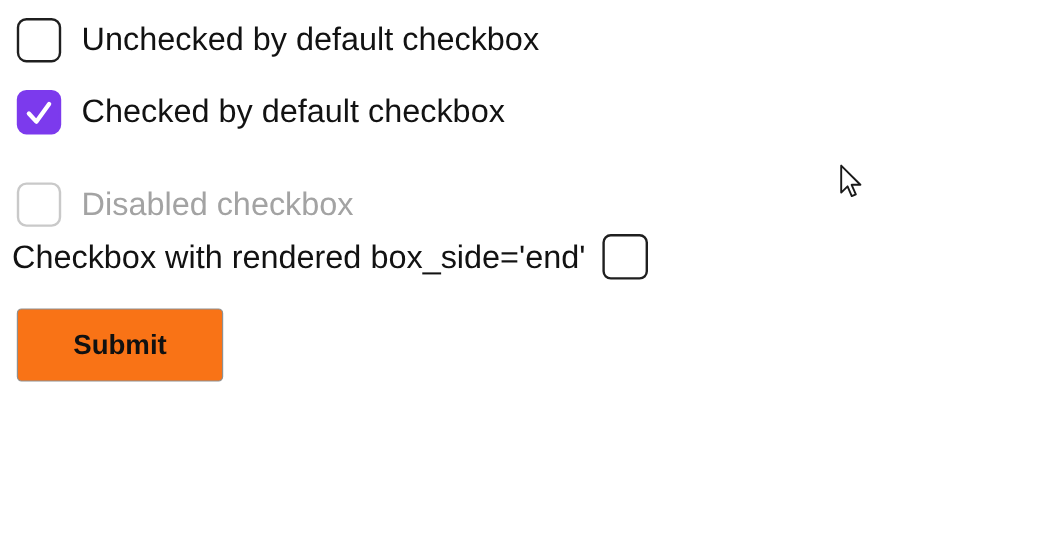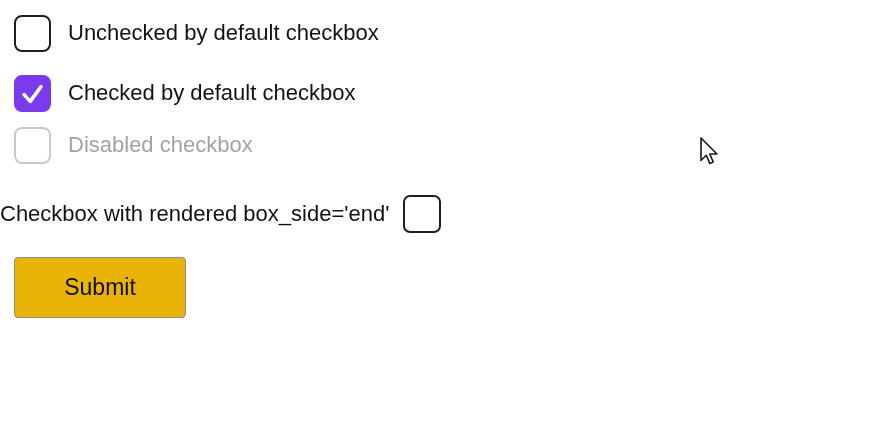--- a/index.html
+++ b/index.html
@@ -32,45 +32,45 @@
       justify-content: center;
     }
     .cb-box.checked {
       background: #7C3AED;
       border-color: #7C3AED;
     }
     .cb-box.disabled {
       border-color: #c9c9c9;
     }
     .cb-label {
-      font-size: 22px;
+      font-size: 27px;
       color: #121212;
       line-height: 1.2;
       white-space: nowrap;
     }
     .cb-label.disabled { color: #a3a3a3; }
 
     .row-1 { left: 14px; top: 15px; }
     .row-2 { left: 14px; top: 75px; text-align: right; }
-    .row-3 { left: 14px; top: 127px; cursor: default; }
-    .row-4 { left: 0; top: 195px; gap: 14px; align-items: center; }
+    .row-3 { left: 14px; top: 152px; cursor: default; }
+    .row-4 { left: 10px; top: 195px; gap: 14px; align-items: center; }
     .row-4 .cb-box { width: 38px; height: 38px; border-width: 2px; border-radius: 7px; }
 
     .submit-btn {
       position: absolute;
       left: 14px;
       top: 257px;
       width: 172px;
       height: 61px;
-      background: #eab308;
+      background: #f97316;
       border: 1px solid #8f8f8f;
       border-radius: 4px;
       font-family: "Liberation Sans", sans-serif;
       font-size: 23px;
-      font-weight: normal;
+      font-weight: bold;
       color: #111111;
       cursor: pointer;
       display: flex;
       align-items: center;
       justify-content: center;
     }
 
     .mouse-cursor {
       position: absolute;
       left: 696px;

